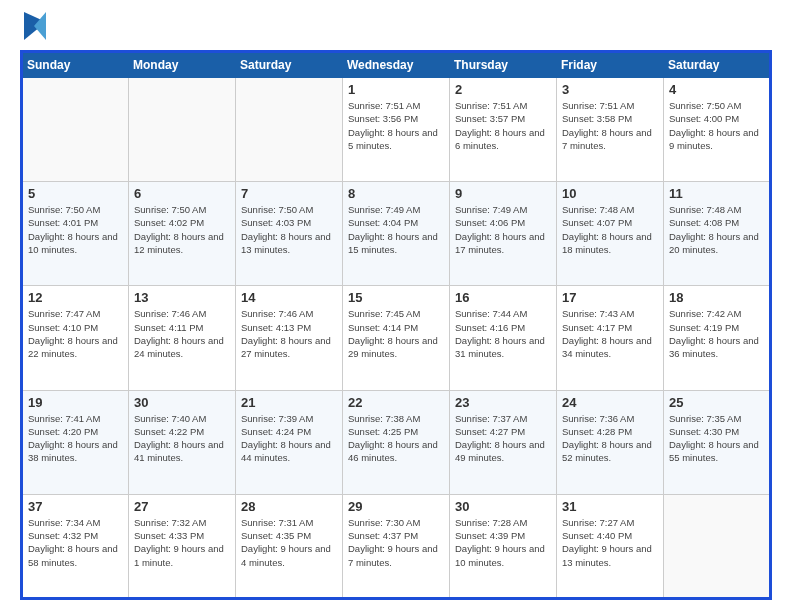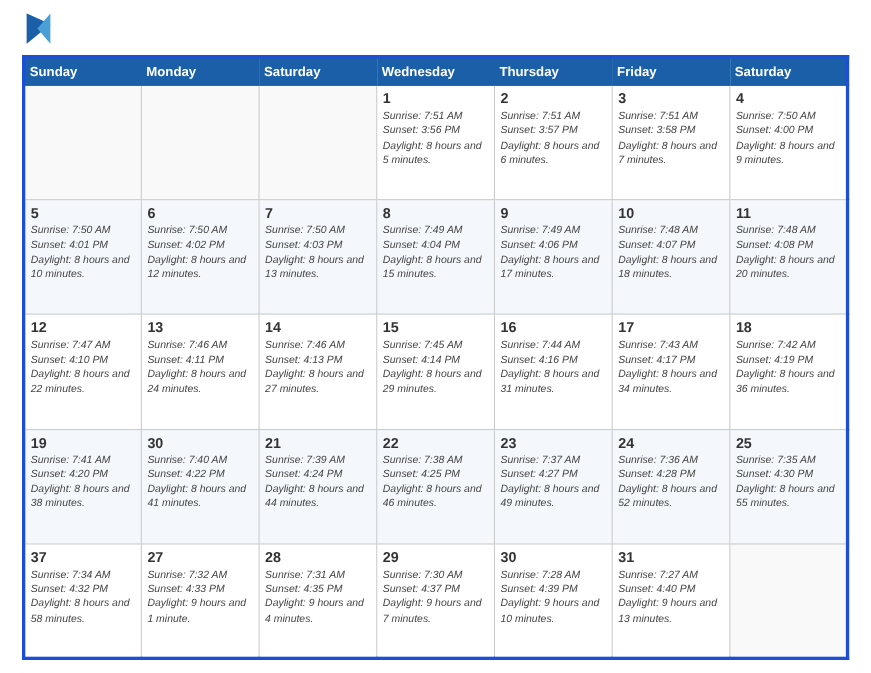--- a/index.html
+++ b/index.html
@@ -93,21 +93,20 @@
       font-size: 13px;
       font-weight: bold;
       color: #333;
       display: block;
       margin-bottom: 2px;
     }
     .day-info {
       font-size: 9.5px;
       color: #444;
       line-height: 1.4;
-      font-style: italic;
     }
     tr:nth-child(even) td {
       background: #f4f8fc;
     }
     tr:nth-child(even) td.empty {
       background: #eff4fa;
     }
   </style>
 </head>
 <body>

